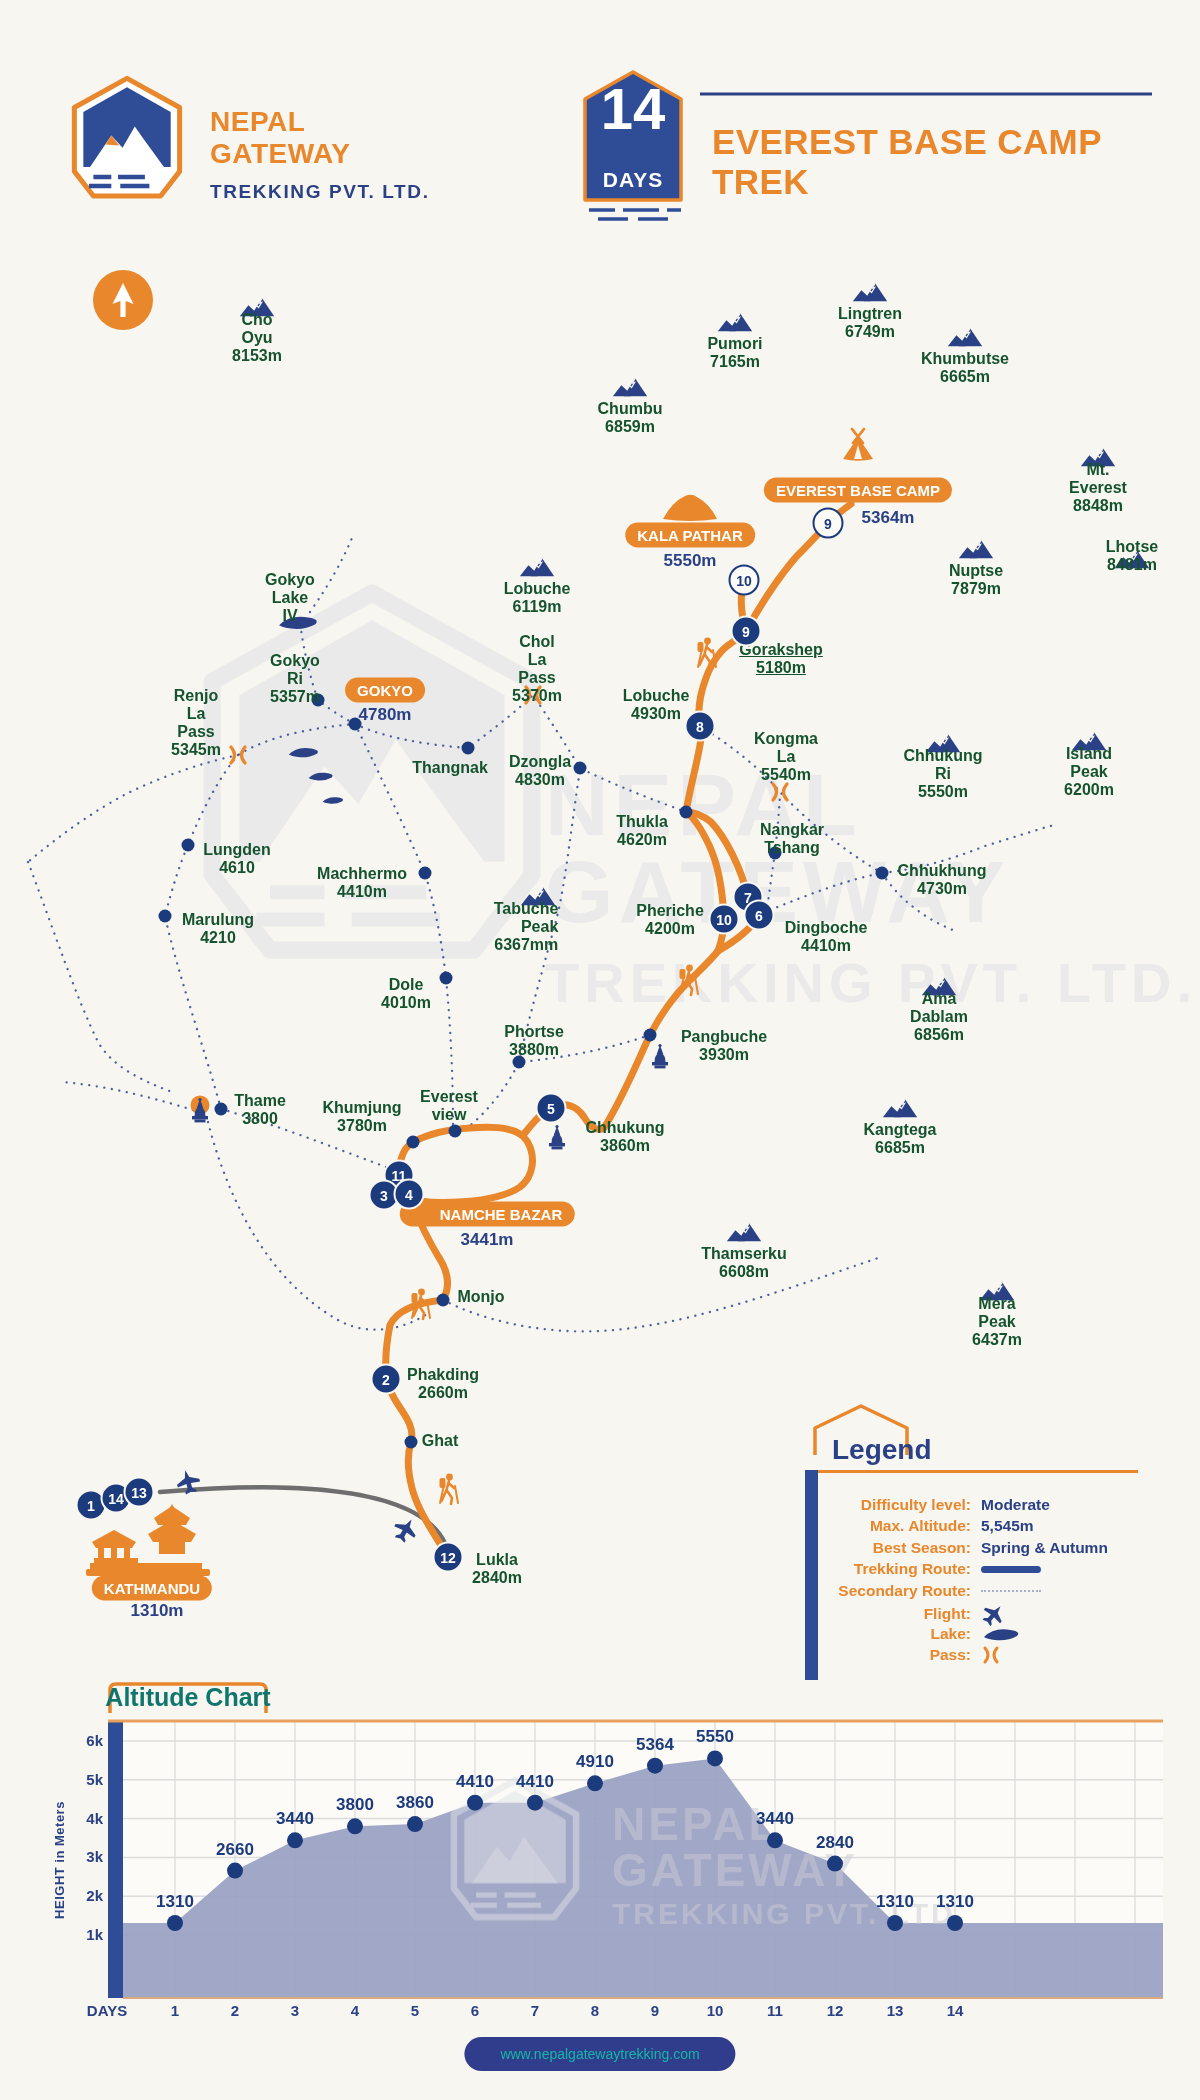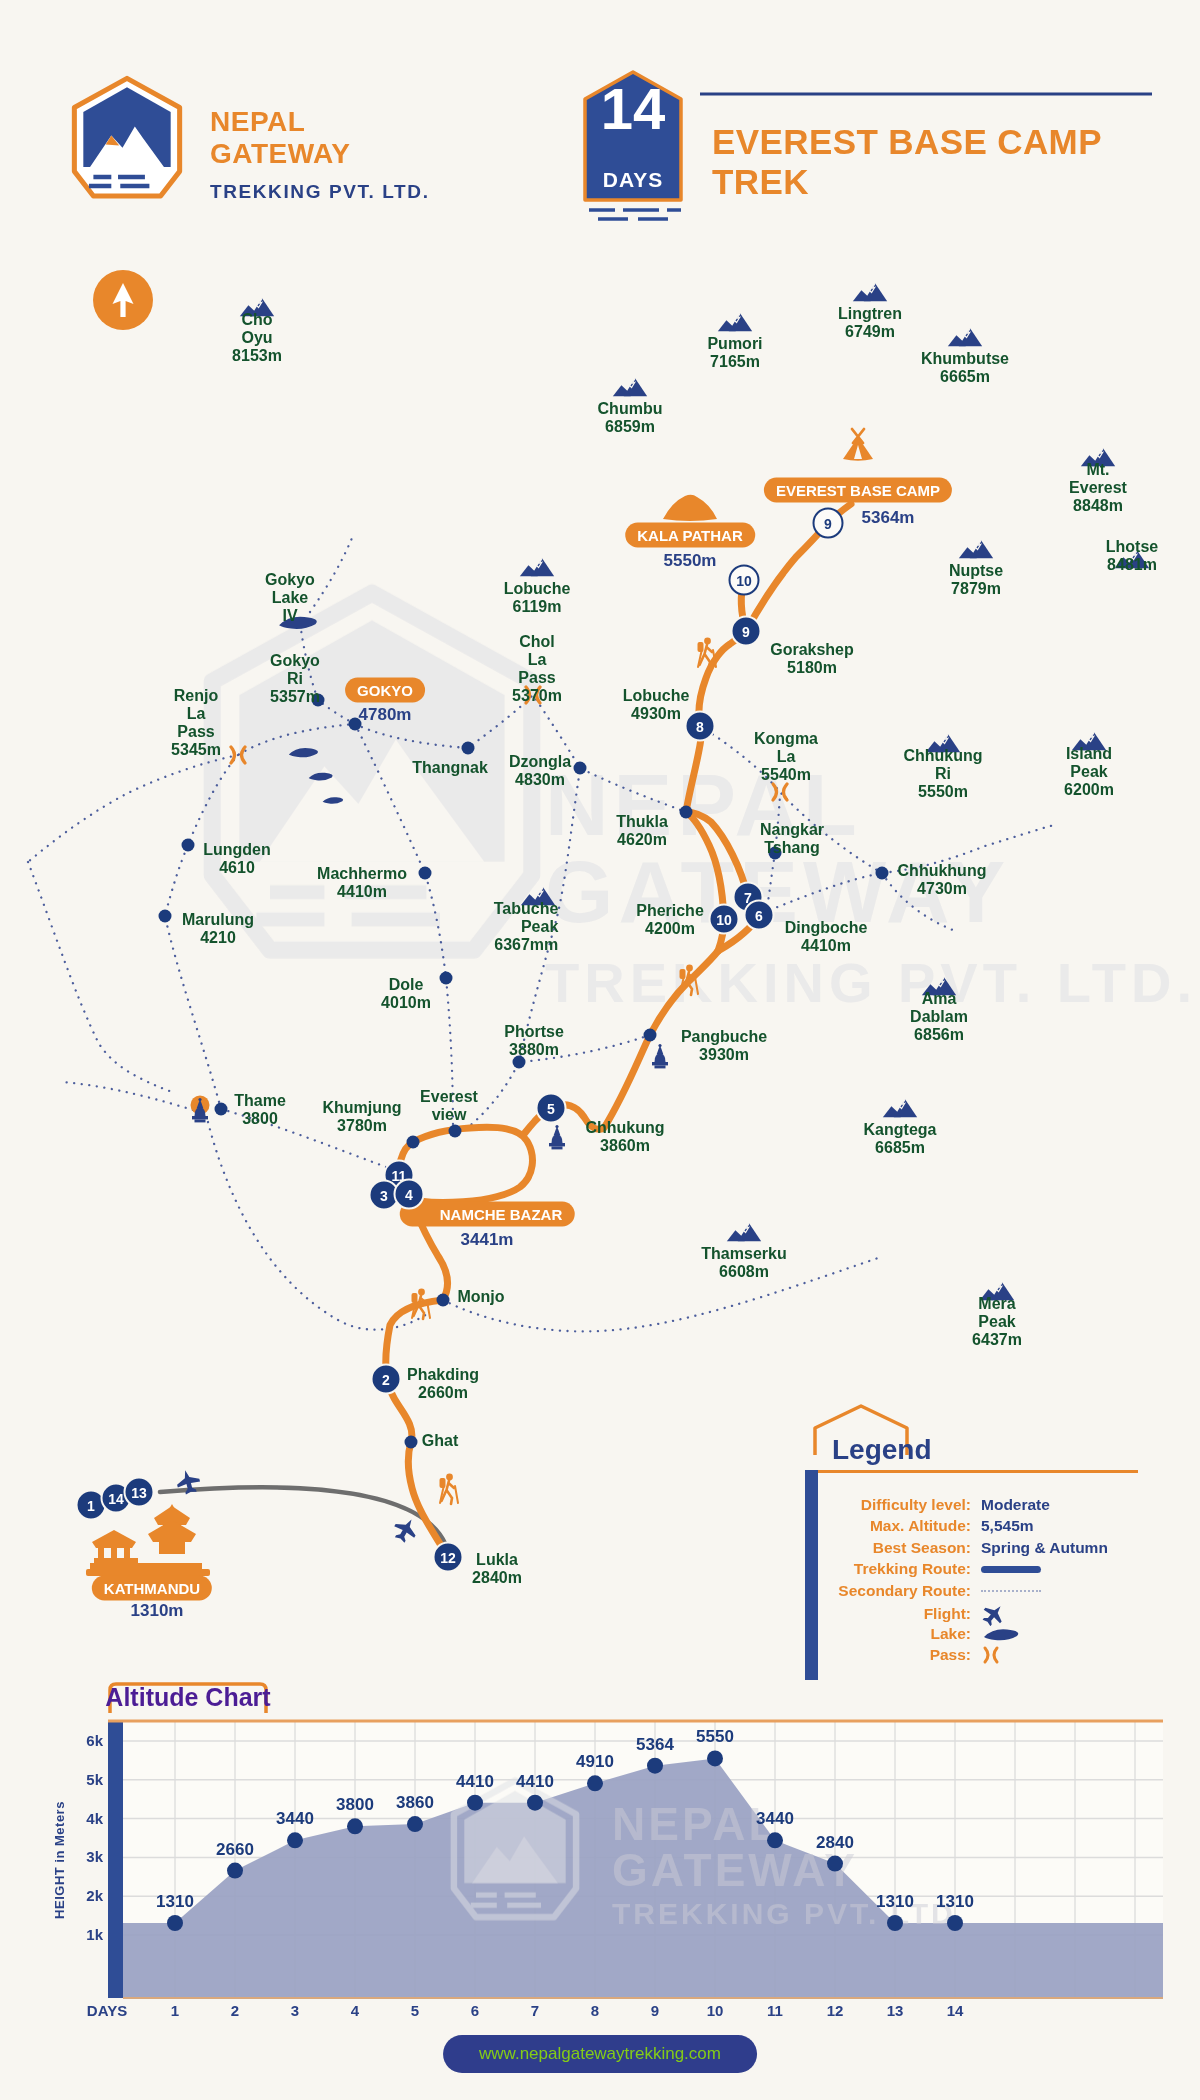--- a/index.html
+++ b/index.html
@@ -36,24 +36,24 @@
   .leg-rule{position:absolute;left:13px;top:72px;width:320px;height:2.5px;background:#E8872B}
   .leg-bar{position:absolute;left:0;top:72px;width:13px;height:210px;background:#2F4D96}
   .leg-rows{position:absolute;left:0;top:96px;width:330px}
   .lrow{display:grid;grid-template-columns:166px 1fr;column-gap:10px;height:21.5px;align-items:center}
   .llab{text-align:right;color:#E8872B;font-weight:bold;font-size:15.5px}
   .lval{color:#2A4186;font-weight:bold;font-size:15.5px;display:flex;align-items:center}
   .sym-route{width:60px;height:7px;border-radius:4px;background:#2F4D96}
   .sym-sec{width:60px;height:0;border-top:2.5px dotted #A7B0CB}
   
   .chart-title{position:absolute;left:188px;top:1697px;transform:translate(-50%,-50%);
-       font-size:25px;font-weight:bold;color:#4c1d95;z-index:5;white-space:nowrap}
+       font-size:25px;font-weight:bold;color:#0f766e;z-index:5;white-space:nowrap}
   
   #footer-pill{position:absolute;left:600px;top:2054px;transform:translate(-50%,-50%);
-       background:#2F3D8C;color:#84cc16;font-size:17px;border-radius:19px;padding:9px 36px;
+       background:#2F3D8C;color:#14b8a6;font-size:14px;border-radius:19px;padding:9px 36px;
        z-index:5;white-space:nowrap}
 </style>
 </head>
 <body>
 
 <div id="page">
 
 <svg id="gfx" width="1200" height="2100" viewBox="0 0 1200 2100">
   <defs>
     <g id="sym-peak">
@@ -365,21 +365,21 @@
       <div class="plc" style="left: 290px; top: 598px;"><div>Gokyo Lake IV</div></div>
       <div class="plc" style="left: 295px; top: 679px;"><div>Gokyo Ri</div><div>5357m</div></div>
       <div class="plc" style="left: 196px; top: 723px;"><div>Renjo La Pass</div><div>5345m</div></div>
       <div class="plc" style="left: 537px; top: 669px;"><div>Chol La Pass</div><div>5370m</div></div>
       <div class="plc" style="left: 450px; top: 768px;"><div>Thangnak</div></div>
       <div class="plc" style="left: 540px; top: 771px;"><div>Dzongla</div><div>4830m</div></div>
       <div class="plc" style="left: 237px; top: 859px;"><div>Lungden</div><div>4610</div></div>
       <div class="plc" style="left: 218px; top: 929px;"><div>Marulung</div><div>4210</div></div>
       <div class="plc" style="left: 362px; top: 883px;"><div>Machhermo</div><div>4410m</div></div>
       <div class="plc" style="left: 406px; top: 994px;"><div>Dole</div><div>4010m</div></div>
-      <div class="plc" style="left: 812px; top: 659px;"><div>Gorakshep</div><div>5180m</div></div>
+      <div class="plc" style="left: 781px; top: 659px; text-decoration: underline;"><div>Gorakshep</div><div>5180m</div></div>
       <div class="plc" style="left: 656px; top: 705px;"><div>Lobuche</div><div>4930m</div></div>
       <div class="plc" style="left: 786px; top: 757px;"><div>Kongma La</div><div>5540m</div></div>
       <div class="plc" style="left: 642px; top: 831px;"><div>Thukla</div><div>4620m</div></div>
       <div class="plc" style="left: 792px; top: 839px;"><div>Nangkar Tshang</div></div>
       <div class="plc" style="left: 942px; top: 880px;"><div>Chhukhung</div><div>4730m</div></div>
       <div class="plc" style="left: 670px; top: 920px;"><div>Pheriche</div><div>4200m</div></div>
       <div class="plc" style="left: 826px; top: 937px;"><div>Dingboche</div><div>4410m</div></div>
       <div class="plc" style="left: 534px; top: 1041px;"><div>Phortse</div><div>3880m</div></div>
       <div class="plc" style="left: 724px; top: 1046px;"><div>Pangbuche</div><div>3930m</div></div>
       <div class="plc" style="left: 449px; top: 1106px;"><div>Everest

